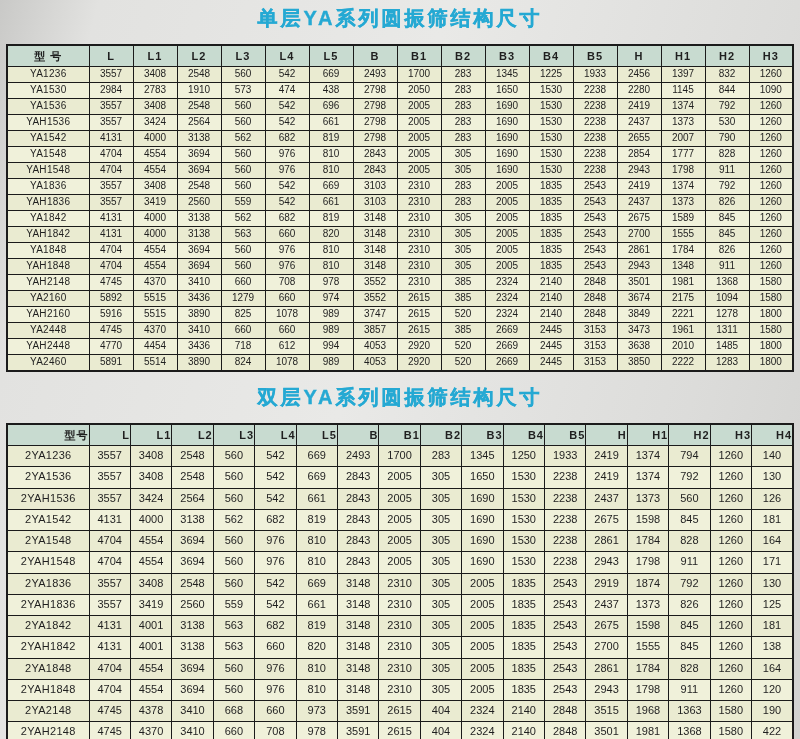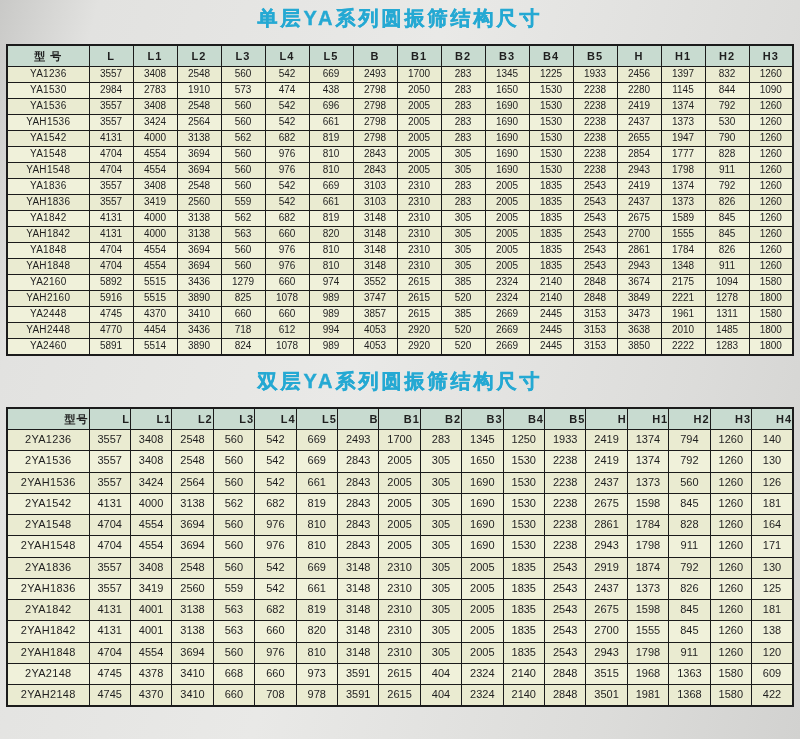--- a/index.html
+++ b/index.html
@@ -191,21 +191,21 @@
           <td>562</td>
           <td>682</td>
           <td>819</td>
           <td>2798</td>
           <td>2005</td>
           <td>283</td>
           <td>1690</td>
           <td>1530</td>
           <td>2238</td>
           <td>2655</td>
-          <td>1947</td>
+          <td>2007</td>
           <td>790</td>
           <td>1260</td>
         </tr>
         <tr>
           <td class="model-cell">YA1548</td>
           <td>4704</td>
           <td>4554</td>
           <td>3694</td>
           <td>560</td>
           <td>976</td>
@@ -346,20 +346,39 @@
           <td>3148</td>
           <td>2310</td>
           <td>305</td>
           <td>2005</td>
           <td>1835</td>
           <td>2543</td>
           <td>2943</td>
           <td>1348</td>
           <td>911</td>
           <td>1260</td>
+        </tr>
+        <tr>
+          <td class="model-cell">YAH2148</td>
+          <td>4745</td>
+          <td>4370</td>
+          <td>3410</td>
+          <td>660</td>
+          <td>708</td>
+          <td>978</td>
+          <td>3552</td>
+          <td>2310</td>
+          <td>385</td>
+          <td>2324</td>
+          <td>2140</td>
+          <td>2848</td>
+          <td>3501</td>
+          <td>1981</td>
+          <td>1368</td>
+          <td>1580</td>
         </tr>
         <tr>
           <td class="model-cell">YA2160</td>
           <td>5892</td>
           <td>5515</td>
           <td>3436</td>
           <td>1279</td>
           <td>660</td>
           <td>974</td>
           <td>3552</td>
@@ -692,20 +711,40 @@
           <td>2005</td>
           <td>1835</td>
           <td>2543</td>
           <td>2700</td>
           <td>1555</td>
           <td>845</td>
           <td>1260</td>
           <td>138</td>
         </tr>
         <tr>
+          <td class="model-cell">2YA1848</td>
+          <td>4704</td>
+          <td>4554</td>
+          <td>3694</td>
+          <td>560</td>
+          <td>976</td>
+          <td>810</td>
+          <td>3148</td>
+          <td>2310</td>
+          <td>305</td>
+          <td>2005</td>
+          <td>1835</td>
+          <td>2543</td>
+          <td>2861</td>
+          <td>1784</td>
+          <td>828</td>
+          <td>1260</td>
+          <td>164</td>
+        </tr>
+        <tr>
           <td class="model-cell">2YAH1848</td>
           <td>4704</td>
           <td>4554</td>
           <td>3694</td>
           <td>560</td>
           <td>976</td>
           <td>810</td>
           <td>3148</td>
           <td>2310</td>
           <td>305</td>
@@ -729,21 +768,21 @@
           <td>3591</td>
           <td>2615</td>
           <td>404</td>
           <td>2324</td>
           <td>2140</td>
           <td>2848</td>
           <td>3515</td>
           <td>1968</td>
           <td>1363</td>
           <td>1580</td>
-          <td>609</td>
+          <td>190</td>
         </tr>
         <tr>
           <td class="model-cell">2YAH2148</td>
           <td>4745</td>
           <td>4370</td>
           <td>3410</td>
           <td>660</td>
           <td>708</td>
           <td>978</td>
           <td>3591</td>

